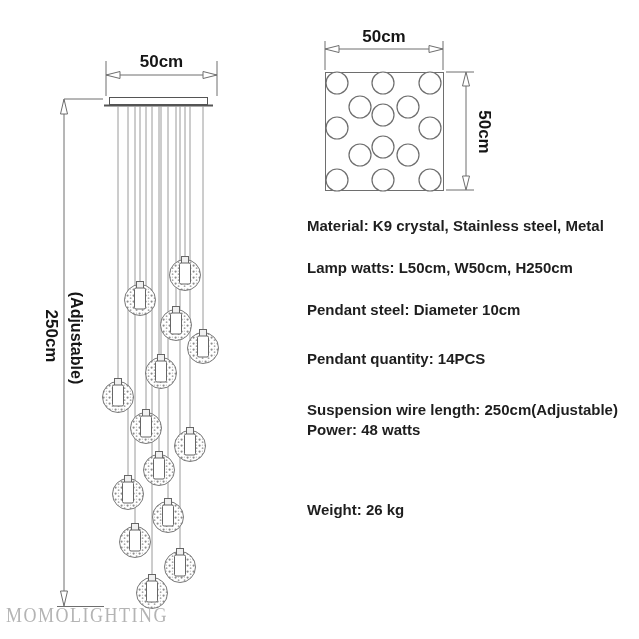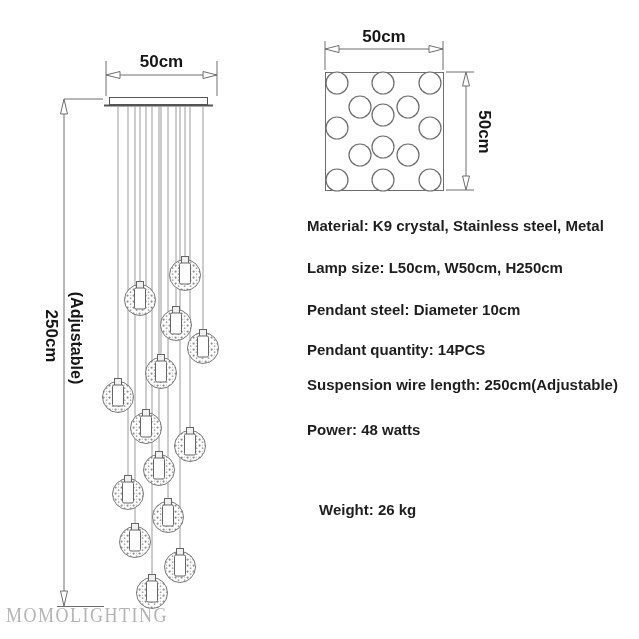--- a/index.html
+++ b/index.html
@@ -185,22 +185,22 @@
   <div class="dim-label rot" style="left:21px;top:326px;width:60px;">250cm</div>
 
   <div class="dim-label rot" style="left:26px;top:328px;width:100px;font-size:16px;">(Adjustable)</div>
 
   <div class="dim-label" style="left:325px;top:27px;width:118px;">50cm</div>
 
   <div class="dim-label rot" style="left:454px;top:122px;width:60px;">50cm</div>
 
   <div>
     <div class="spec first" style="top:217px;text-align:right;">Material: K9 crystal, Stainless steel, Metal</div>
-    <div class="spec" style="top:259px;">Lamp size: L50cm, W50cm, H250cm</div>
+    <div class="spec" style="top:259px;">Lamp watts: L50cm, W50cm, H250cm</div>
     <div class="spec" style="top:301px;">Pendant steel: Diameter 10cm</div>
-    <div class="spec" style="top:341px;">Pendant quantity: 14PCS</div>
-    <div class="spec" style="top:376px;text-align:right;">Suspension wire length: 250cm(Adjustable)</div>
+    <div class="spec" style="top:350px;">Pendant quantity: 14PCS</div>
+    <div class="spec" style="top:401px;text-align:right;">Suspension wire length: 250cm(Adjustable)</div>
     <div class="spec" style="top:421px;">Power: 48 watts</div>
-    <div class="spec" style="top:501px;margin-left:12px;">Weight: 26 kg</div>
+    <div class="spec" style="top:501px;">Weight: 26 kg</div>
   </div>
 
   <div id="watermark">MOMOLIGHTING</div>
 </div>
 
 </body></html>

